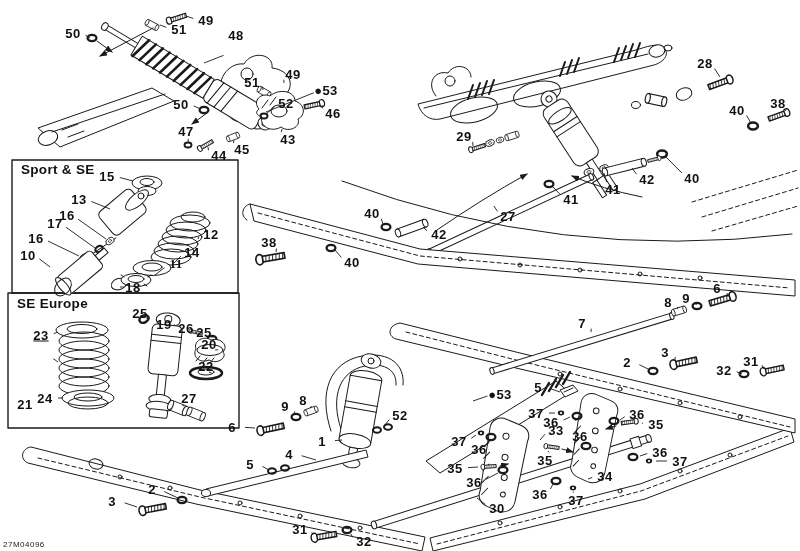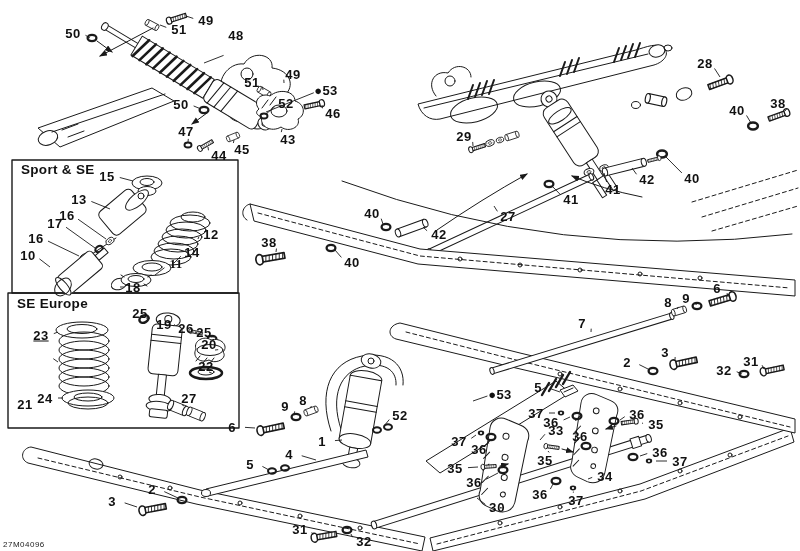--- a/index.html
+++ b/index.html
@@ -495,20 +495,20 @@
       <div class="callout" style="left: 459px; top: 441px;">37</div>
       <div class="callout" style="left: 479px; top: 449px;">36</div>
       <div class="callout" style="left: 545px; top: 460px;">35</div>
       <div class="callout" style="left: 660px; top: 452px;">36</div>
       <div class="callout" style="left: 680px; top: 461px;">37</div>
       <div class="callout" style="left: 455px; top: 468px;">35</div>
       <div class="callout" style="left: 474px; top: 482px;">36</div>
       <div class="callout" style="left: 605px; top: 476px;">34</div>
       <div class="callout" style="left: 540px; top: 494px;">36</div>
       <div class="callout" style="left: 576px; top: 500px;">37</div>
-      <div class="callout" style="left: 497px; top: 508px; font-family: Liberation Mono, monospace;">30</div>
+      <div class="callout" style="left: 497px; top: 508px;">30</div>
       <div class="callout" style="left: 152px; top: 489px;">2</div>
       <div class="callout" style="left: 112px; top: 501px;">3</div>
       <div class="callout" style="left: 300px; top: 529px;">31</div>
       <div class="callout" style="left: 364px; top: 541px;">32</div>
     </div>
 
 </div>
 
 </body></html>

